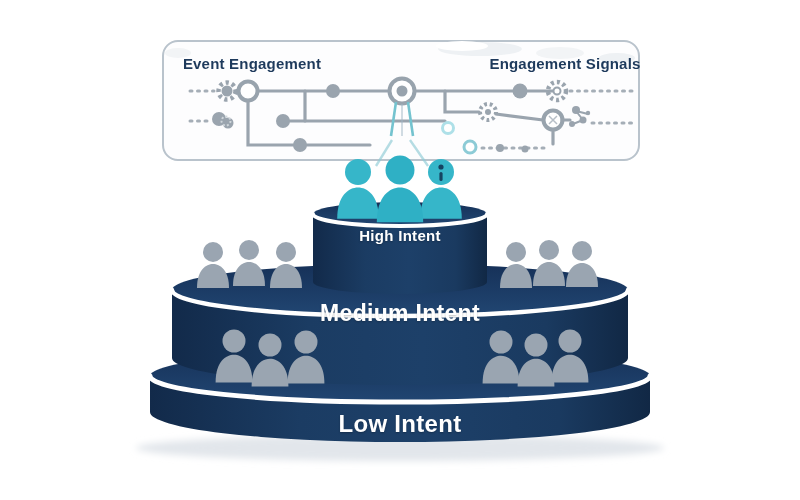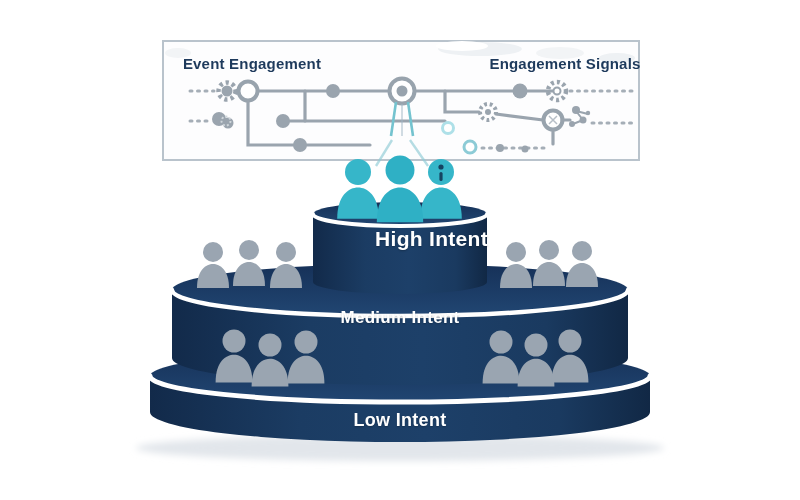--- a/index.html
+++ b/index.html
@@ -3,40 +3,40 @@
 <meta charset="utf-8">
 <style>
   html,body{margin:0;padding:0;background:#fff;}
   .stage{
     position:relative;width:800px;height:500px;background:#ffffff;
     font-family:"Liberation Sans",sans-serif;overflow:hidden;
   }
   
   .panel{
     position:absolute;left:162px;top:40px;width:478px;height:121px;
-    border:2px solid #b9c3cc;border-radius:0;background:#fdfdfe;
+    border:2px solid #b9c3cc;border-radius:16px;background:#fdfdfe;
     box-sizing:border-box;
   }
   .panel-label{
     position:absolute;top:13px;font-weight:bold;font-size:15px;
     color:#1e3a5c;text-align:center;letter-spacing:.2px;white-space:nowrap;
   }
   .lbl-event{left:8px;width:160px;}
   .lbl-crm{left:181px;width:120px;}
   .lbl-behavioral{left:321px;width:160px;}
   .network{position:absolute;left:-2px;top:-2px;width:478px;height:121px;}
   
   .scene{position:absolute;left:0;top:0;width:800px;height:500px;pointer-events:none;}
   .tier-label{
     position:absolute;color:#ffffff;font-weight:bold;text-align:center;
     letter-spacing:.3px;text-shadow:0 1px 2px rgba(0,0,0,.25);white-space:nowrap;
   }
-  .tl-high{left:288px;top:227px;width:200px;font-size:21px;text-align:right;}
-  .tl-medium{left:280px;top:308px;width:240px;font-size:17px;}
-  .tl-low{left:290px;top:410px;width:220px;font-size:18px;}
+  .tl-high{left:300px;top:227px;width:200px;font-size:15px;}
+  .tl-medium{left:280px;top:300px;width:240px;font-size:23px;}
+  .tl-low{left:290px;top:410px;width:220px;font-size:24px;}
   .net-line{stroke:#9aa4ae;stroke-width:3.2;fill:none;stroke-linecap:round;}
   .net-dash{stroke:#a5aeb7;stroke-width:3;fill:none;stroke-linecap:round;stroke-dasharray:2 5.5;}
   .net-node{fill:#9aa4ae;}
   .net-ring{fill:#ffffff;stroke:#98a3ad;stroke-width:4;}
   .rim{fill:none;stroke:#ffffff;stroke-linecap:round;}
 </style>
 </head>
 <body>
 
 <div class="stage">

